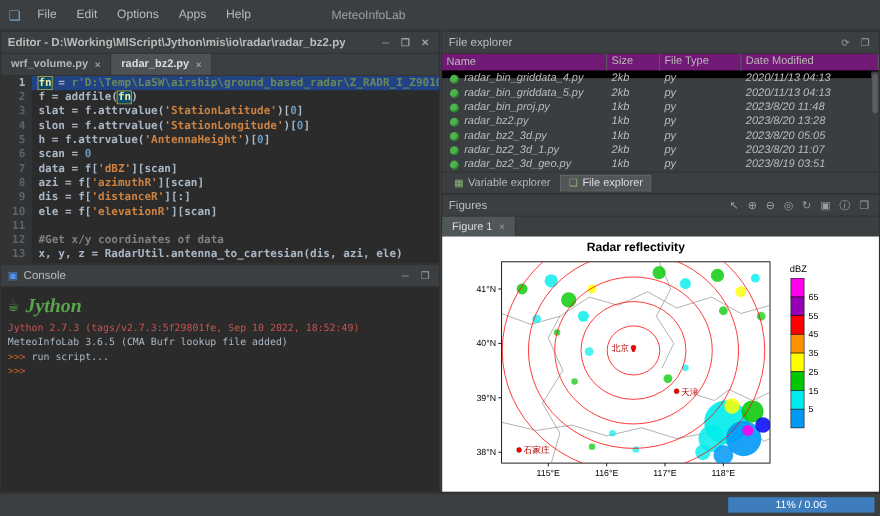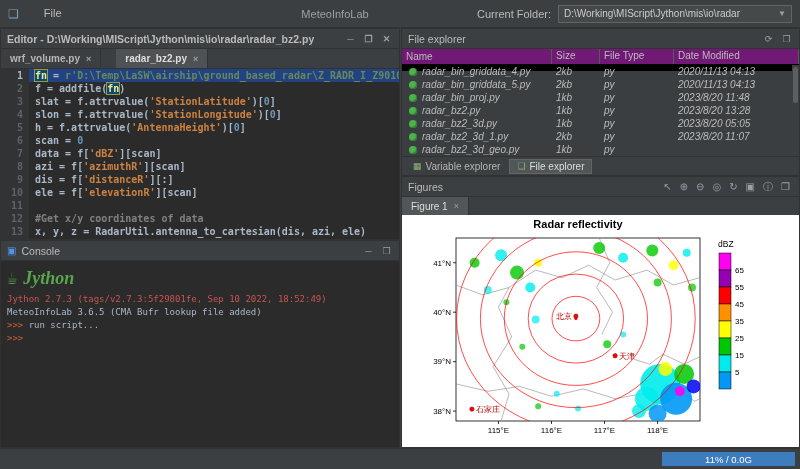--- a/index.html
+++ b/index.html
@@ -2,40 +2,40 @@
 <html><head>
 <meta charset="utf-8">
 <style>
   html,body{margin:0;padding:0;background:#1e1e1e;}
   .window{position:relative;width:800px;height:469px;background:#3c3f41;overflow:hidden;
           font-family:"Liberation Sans",sans-serif;font-size:11px;color:#bbbbbb;}
   
   .menubar{position:absolute;top:0;left:0;width:800px;height:28px;background:#3c3f41;
            border-bottom:1px solid #323232;display:flex;align-items:center;box-sizing:border-box;}
   .app-icon{margin:0 6px 0 8px;color:#7ca1c0;font-size:12px;}
-  .menu-items{display:flex;align-items:center;height:100%;flex-direction:column;}
+  .menu-items{display:flex;align-items:center;height:100%;}
   .menu-item{padding:0 9px;line-height:27px;color:#bbbbbb;cursor:default;}
   .window-title{position:absolute;left:265px;width:140px;text-align:center;color:#9da0a3;}
   .folder-group{position:absolute;right:8px;top:0;height:27px;display:flex;align-items:center;gap:7px;}
   .folder-label{color:#bbbbbb;}
   .folder-combo{width:234px;height:18px;background:#45494a;border:1px solid #646464;
                 display:flex;align-items:center;padding:0 5px;font-size:10px;color:#cccccc;box-sizing:border-box;}
   .folder-combo .value{flex:1;white-space:nowrap;overflow:hidden;}
   .combo-arrow{color:#9aa0a6;font-size:8px;}
   
   .panel{position:absolute;background:#2b2b2b;border:1px solid #323232;box-sizing:border-box;}
   .panel-header{height:19px;background:#3c3f41;display:flex;align-items:center;gap:5px;
                 padding:0 6px;font-size:10.5px;color:#bbbbbb;border-bottom:1px solid #323232;}
   .hdr-title{white-space:nowrap;overflow:hidden;}
   .spacer{flex:1;}
   .hdr-icon{color:#9aa0a6;font-size:9px;width:13px;text-align:center;cursor:default;}
   .console-ico{color:#5394ec;font-size:10px;}
   
   .editor-panel{left:0;top:28px;width:400px;height:212px;font-weight:bold;}
-  .tabs-row{height:19px;background:#3c3f41;display:flex;border-bottom:1px solid #323232;gap:15px;}
+  .tabs-row{height:19px;background:#3c3f41;display:flex;border-bottom:1px solid #323232;}
   .etab{display:flex;align-items:center;gap:6px;padding:0 9px;font-size:10px;color:#b5b5b5;
         border-right:1px solid #323232;cursor:default;}
   .etab.active{background:#4e5254;color:#dddddd;}
   .etab .close{color:#9aa0a6;font-size:9px;}
   .code-area{position:absolute;top:40px;left:0;right:0;bottom:0;overflow:hidden;
              font-family:"DejaVu Sans Mono",monospace;font-size:10px;line-height:13px;
              background:linear-gradient(to right,#313335 0,#313335 28px,#2b2b2b 28px);}
   .code-line{display:flex;height:13px;white-space:pre;}
   .gut{flex:0 0 28px;width:28px;box-sizing:border-box;text-align:right;padding-right:6px;
        color:#606366;background:#313335;}
@@ -105,27 +105,20 @@
   <div class="menubar">
     <span class="app-icon">❏</span>
     <span class="menu-items">
         <span class="menu-item">File</span>
         <span class="menu-item">Edit</span>
         <span class="menu-item">Options</span>
         <span class="menu-item">Apps</span>
         <span class="menu-item">Help</span>
       </span>
     <span class="window-title">MeteoInfoLab</span>
-    <div class="folder-group">
-      <span class="folder-label">Current Folder:</span>
-      <div class="folder-combo">
-        <span class="value">D:\Working\MIScript\Jython\mis\io\radar</span>
-        <span class="combo-arrow">▼</span>
-      </div>
-    </div>
   </div>
 
   <div class="panel editor-panel">
     <div class="panel-header">
       <span class="hdr-title">Editor - D:\Working\MIScript\Jython\mis\io\radar\radar_bz2.py</span>
       <span class="spacer"></span>
       <span class="hdr-icon">─</span>
       <span class="hdr-icon">❐</span>
       <span class="hdr-icon">✕</span>
     </div>
@@ -244,20 +237,21 @@
           <span class="ft-col c2">py</span>
           <span class="ft-col c3">2023/8/20 11:07</span>
         </div>
         <div class="ft-row">
           <span class="ft-col c0">
             <span class="py-icon"></span>
             <span>radar_bz2_3d_geo.py</span>
           </span>
           <span class="ft-col c1">1kb</span>
           <span class="ft-col c2">py</span>
+          <span class="ft-col c3">2023/8/19 03:51</span>
         </div>
       </div>
     <div class="ft-scroll">
         <div class="ft-thumb"></div>
       </div>
     <div class="ex-tabs">
         <div class="ex-tab">
           <span class="ticon">▦</span>
           <span>Variable explorer</span>
         </div>

